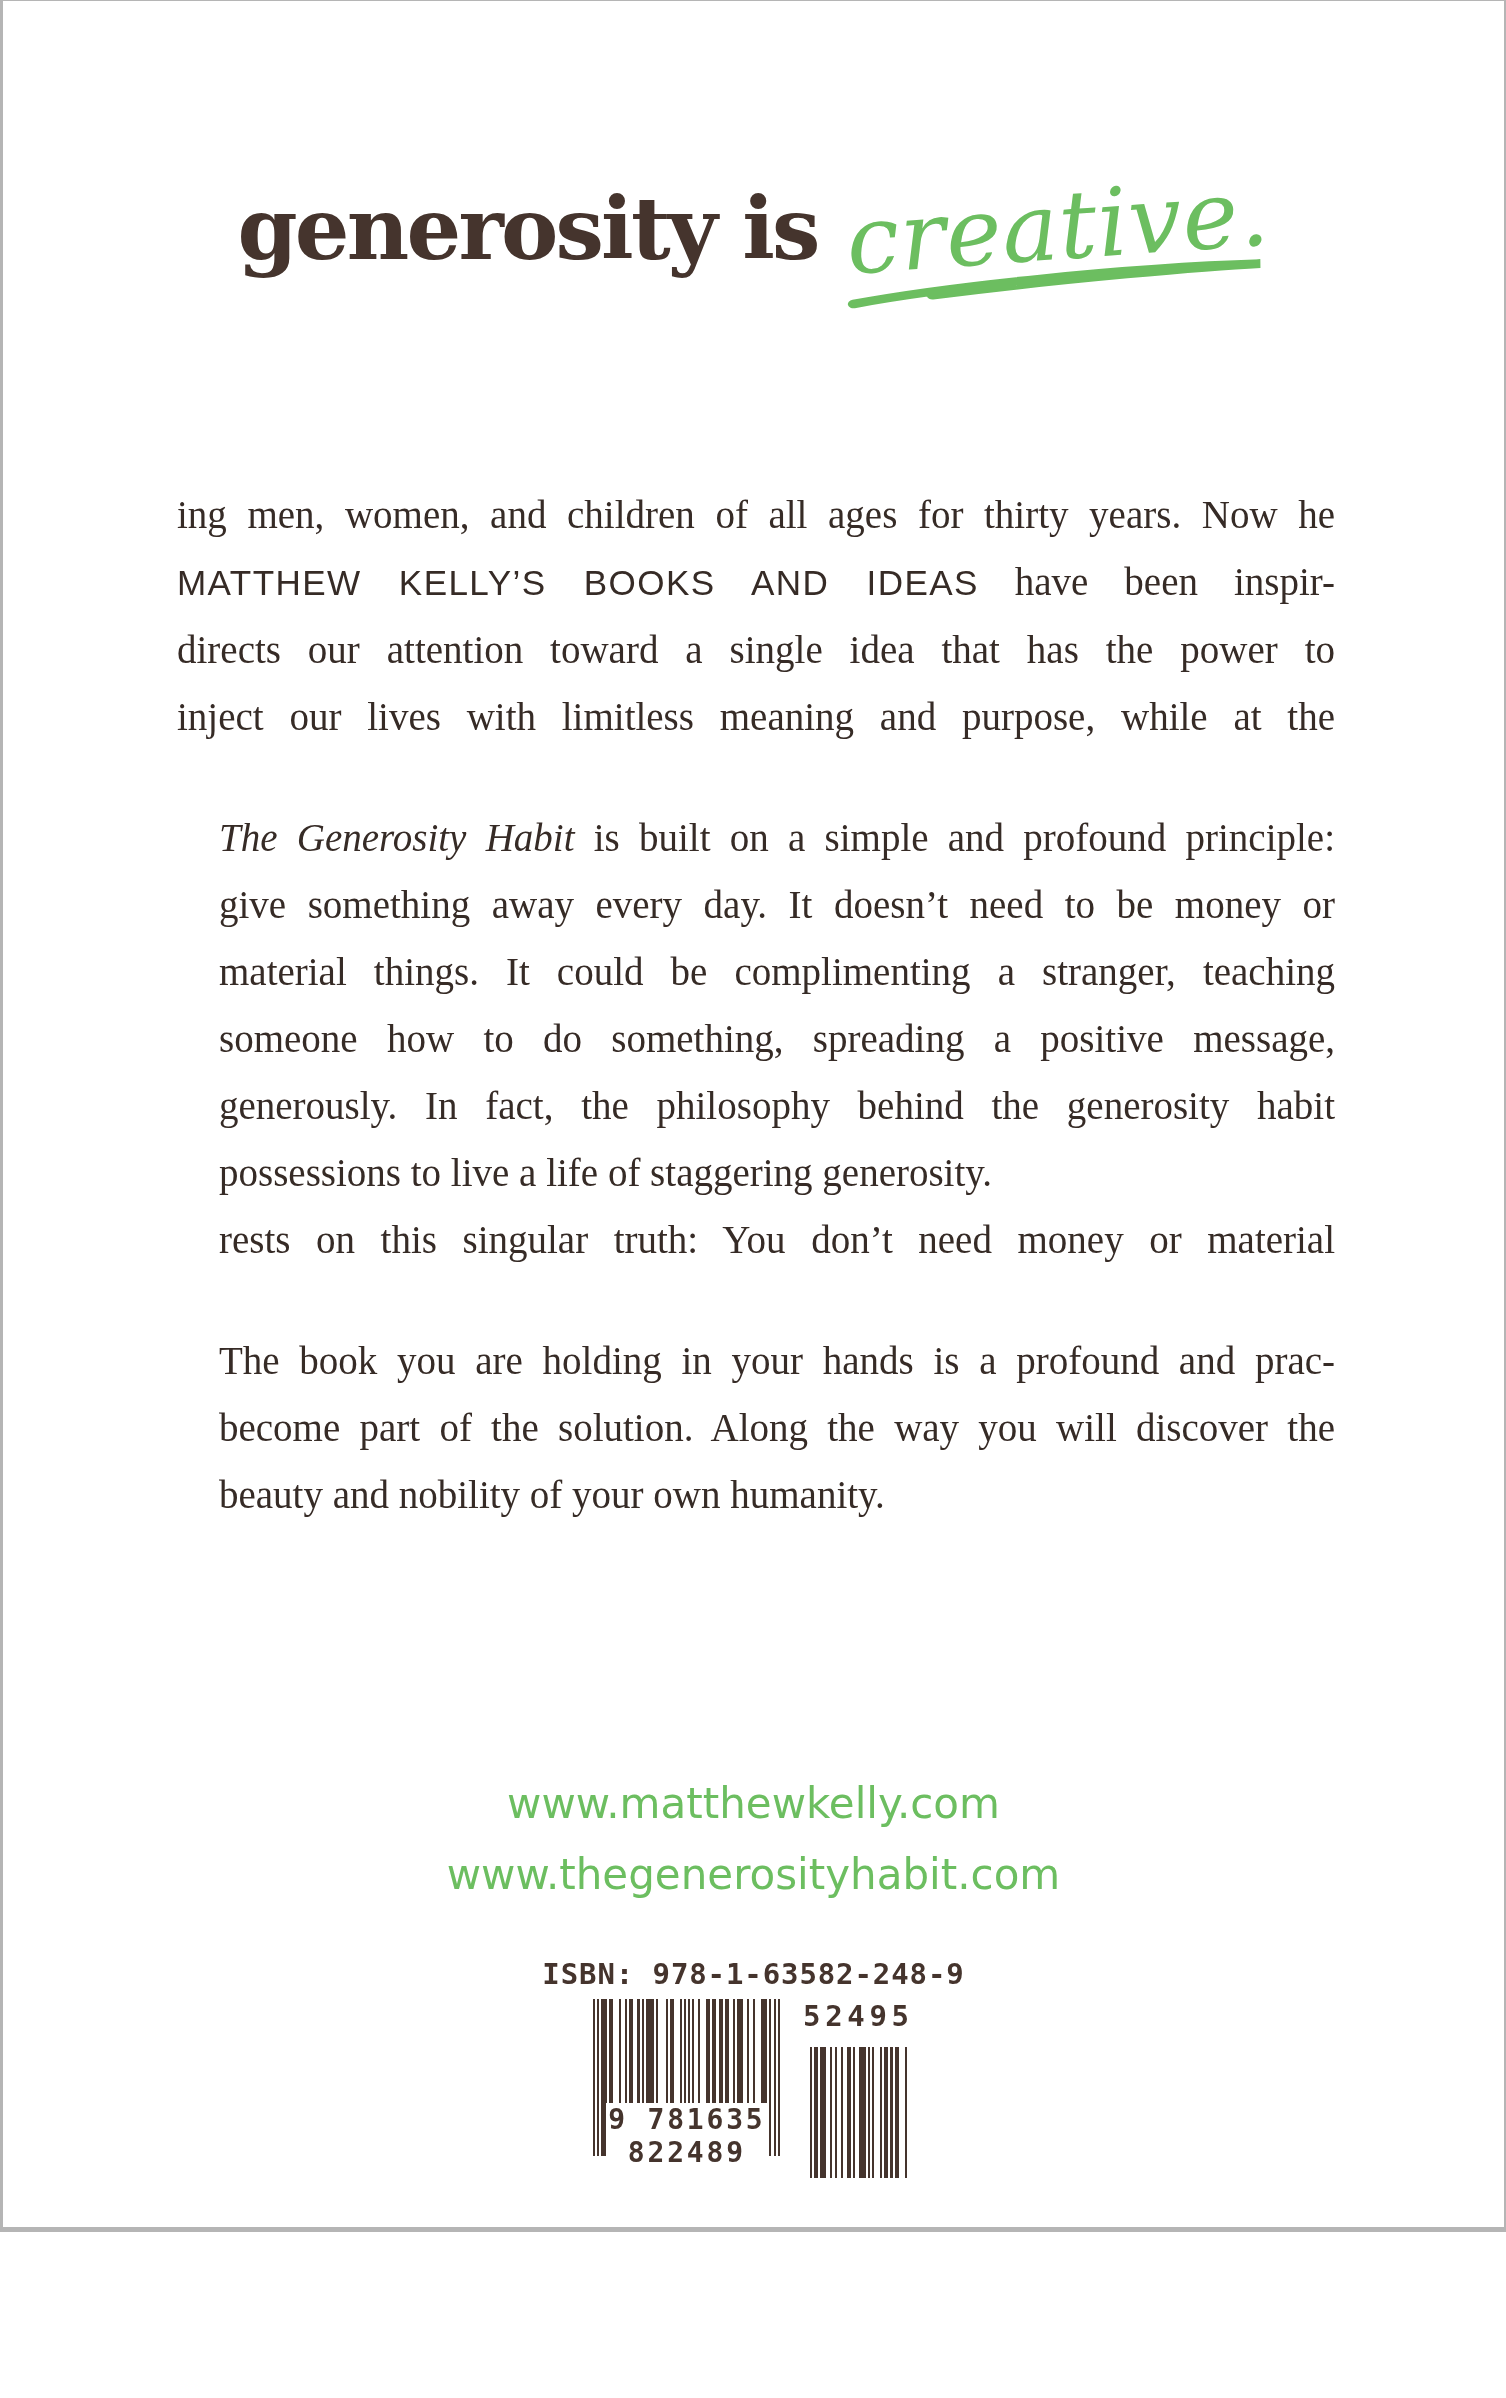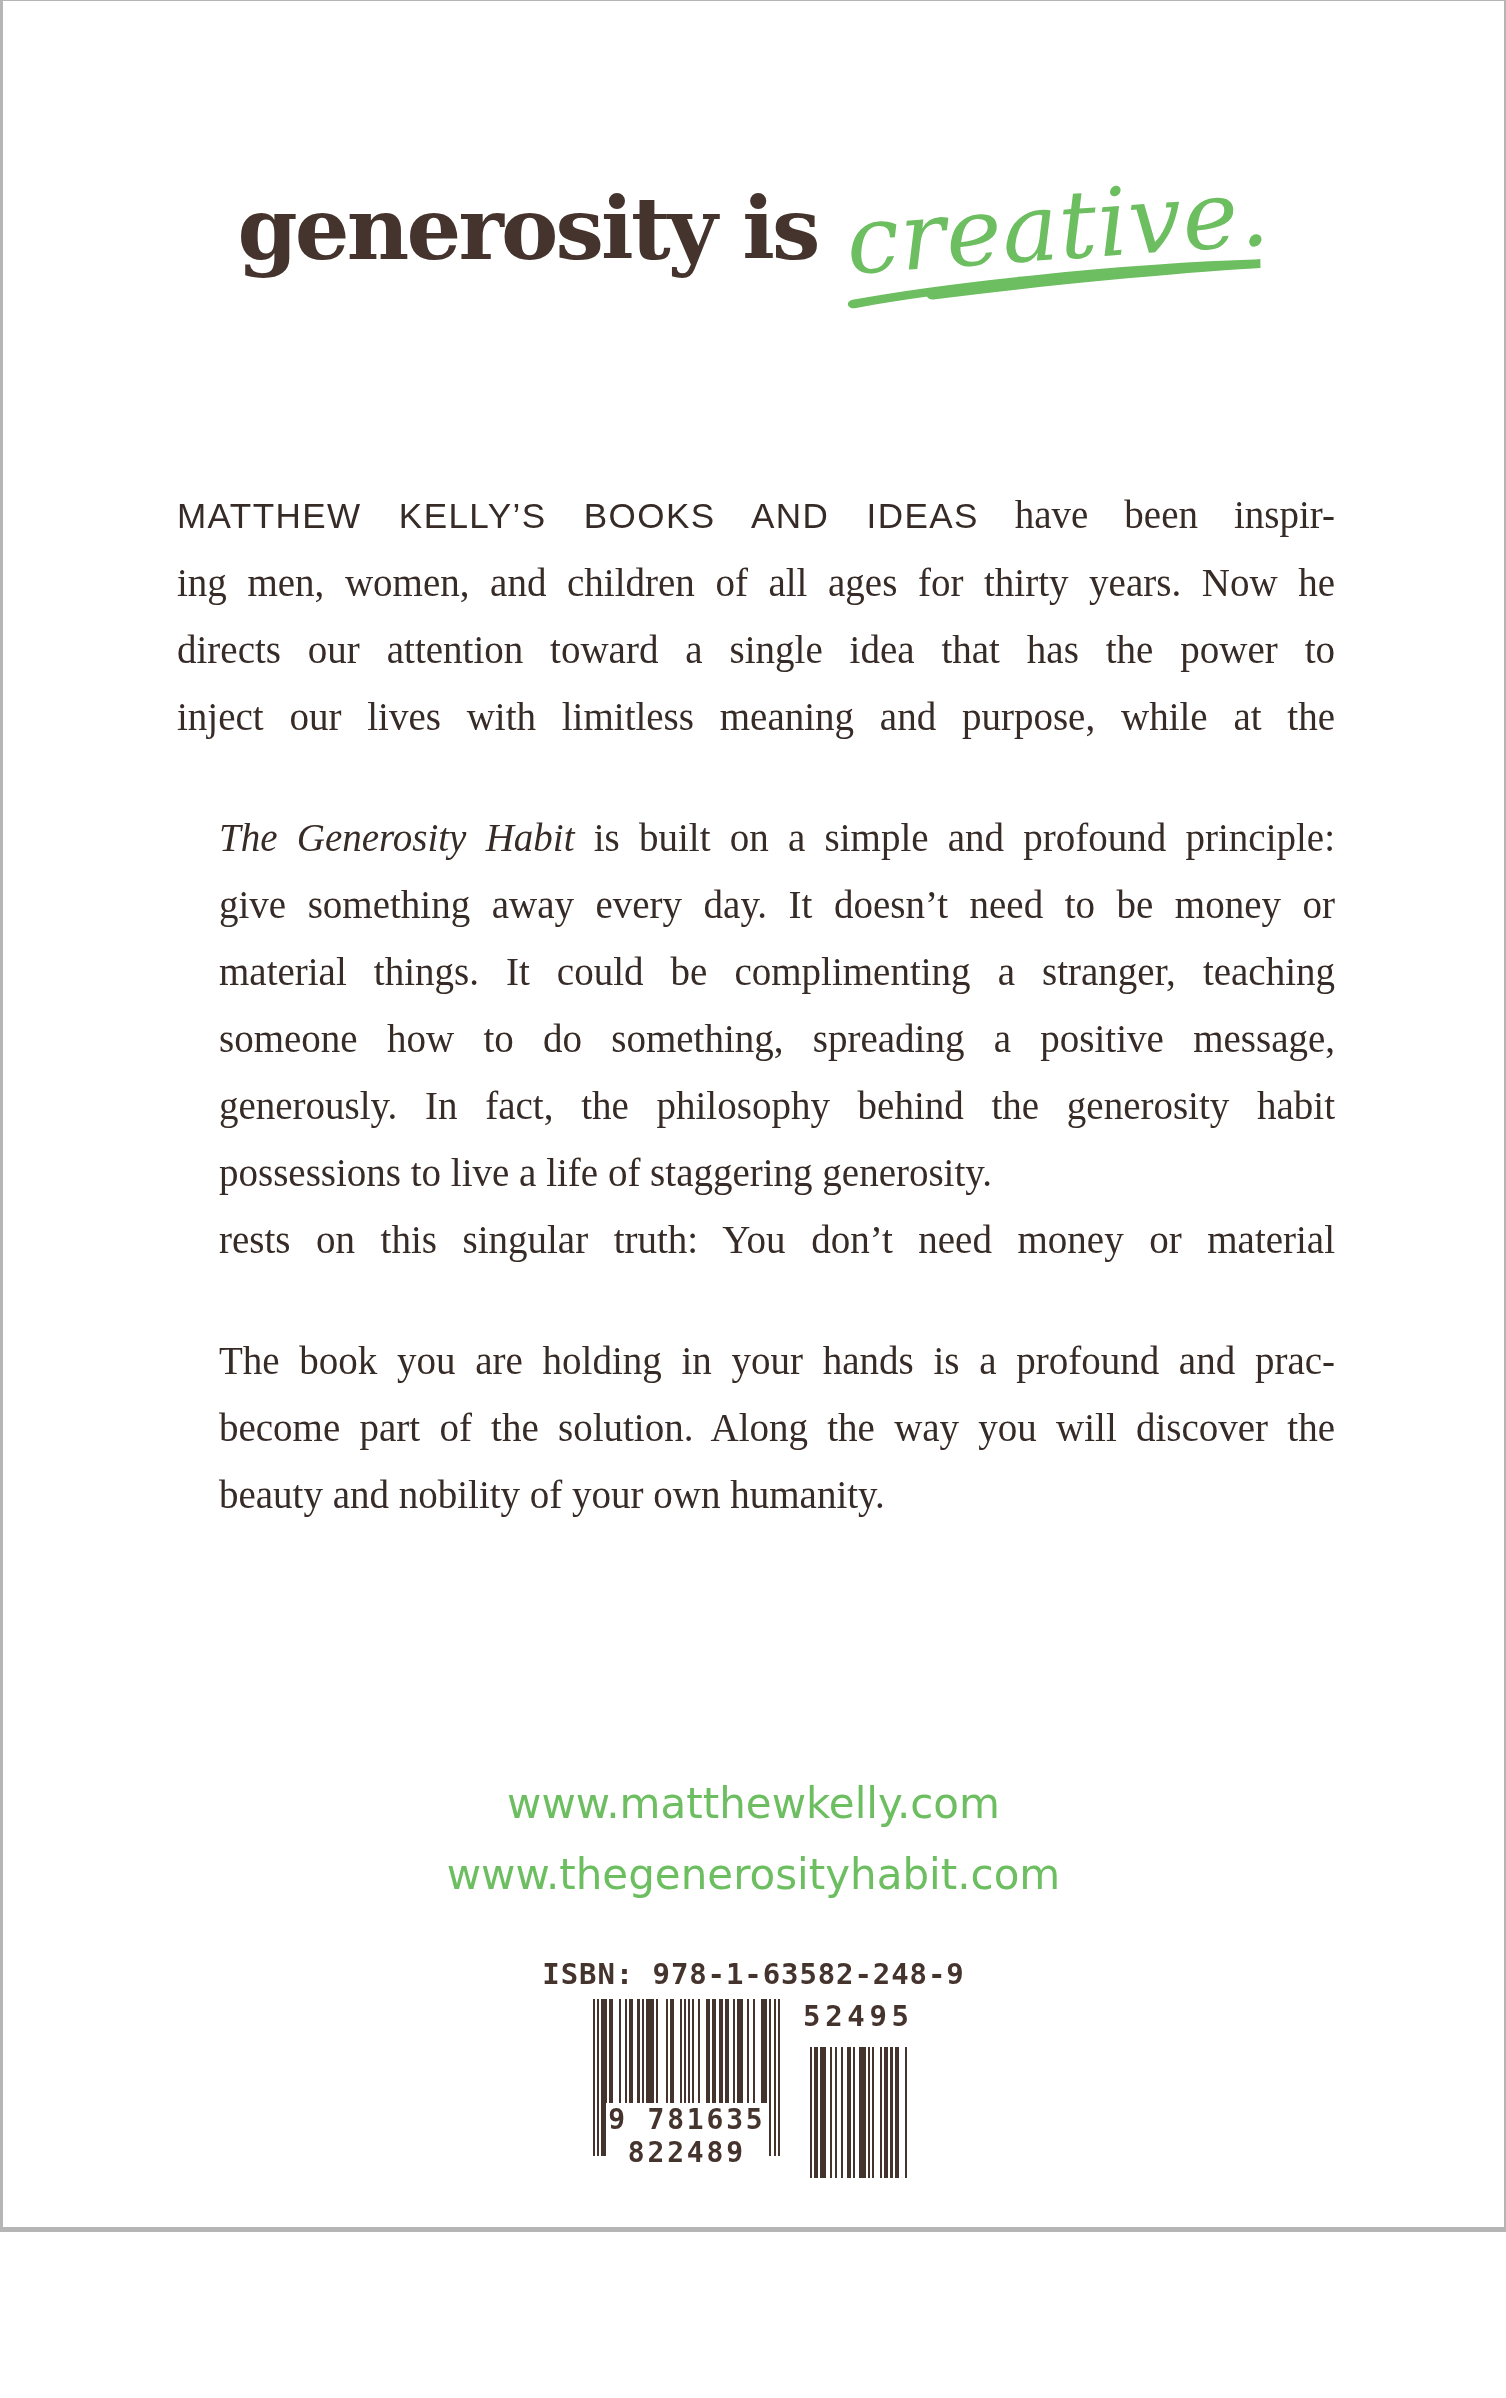--- a/index.html
+++ b/index.html
@@ -105,22 +105,22 @@
     <span class="t-script-wrap">
       <span class="t-script">creative.</span>
       <svg class="swoosh" viewBox="0 0 300 26" preserveAspectRatio="none" aria-hidden="true">
         <path d="M6 20 C 70 10, 190 4, 284 9 C 250 8, 150 10, 60 17" stroke="#6cbe60" stroke-width="8" fill="none" stroke-linecap="round"></path>
       </svg>
     </span>
   </header>
 
   <main class="body-text" id="paragraphs">
       <div class="para">
+        <div class="line"><span>ing men, women, and children of all ages for thirty years. Now he</span></div>
         <div class="line"><span class="seg-caps">MATTHEW KELLY’S BOOKS AND IDEAS</span><span> have been inspir-</span></div>
-        <div class="line"><span>ing men, women, and children of all ages for thirty years. Now he</span></div>
         <div class="line"><span>directs our attention toward a single idea that has the power to</span></div>
         <div class="line"><span>inject our lives with limitless meaning and purpose, while at the</span></div>
       </div>
       <div class="para">
         <div class="line"><span class="seg-italic">The Generosity Habit</span><span> is built on a simple and profound principle:</span></div>
         <div class="line"><span>give something away every day. It doesn’t need to be money or</span></div>
         <div class="line"><span>material things. It could be complimenting a stranger, teaching</span></div>
         <div class="line"><span>someone how to do something, spreading a positive message,</span></div>
         <div class="line"><span>generously. In fact, the philosophy behind the generosity habit</span></div>
         <div class="line no-just"><span>possessions to live a life of staggering generosity.</span></div>

